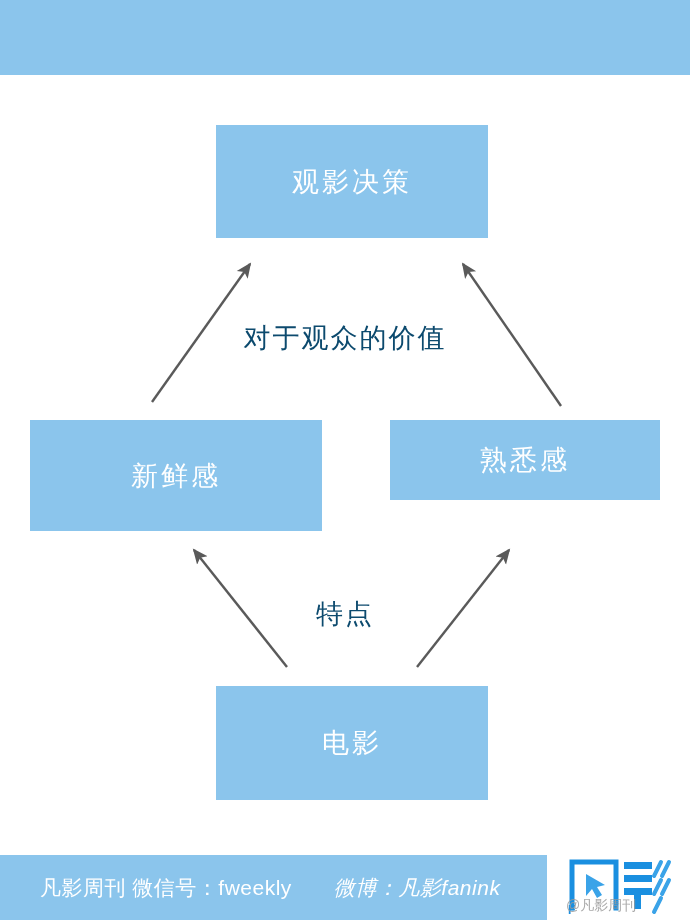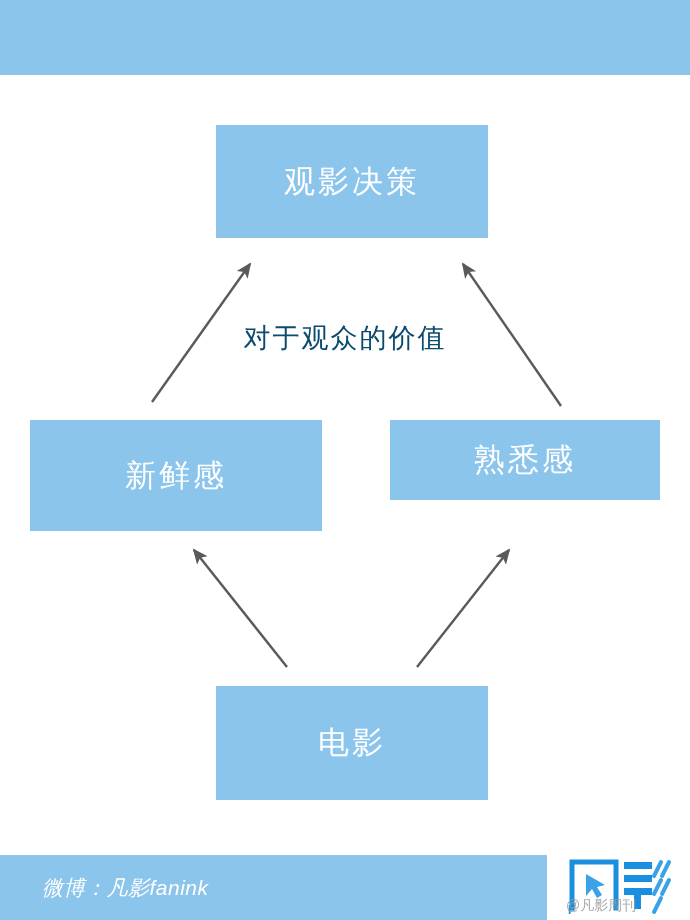--- a/index.html
+++ b/index.html
@@ -47,21 +47,21 @@
   #footer-right { margin-left: 42px; font-style: italic; }
 
   
   .node {
     position: absolute;
     background: #8bc5ec;
     display: flex;
     align-items: center;
     justify-content: center;
     color: #ffffff;
-    font-size: 31px;
+    font-size: 27px;
     letter-spacing: 3px;
     text-align: center;
   }
   #node-decision  { left: 216px; top: 125px; width: 272px; height: 113px; }
   #node-novelty   { left: 30px;  top: 420px; width: 292px; height: 111px; }
   #node-familiar  { left: 390px; top: 420px; width: 270px; height: 80px; }
   #node-movie     { left: 216px; top: 686px; width: 272px; height: 114px; font-family: Liberation Mono, monospace; }
 
   
   .edge-label {
@@ -140,22 +140,24 @@
   <div id="node-familiar" class="node">
     <span>熟悉感</span>
   </div>
 
   <div id="node-movie" class="node">
     <span>电影</span>
   </div>
 
   <div id="label-value" class="edge-label">对于观众的价值</div>
 
+  <div id="label-trait" class="edge-label">特点</div>
 
   <div id="footer-band" class="band">
+    <span id="footer-left" class="footer-text">凡影周刊  微信号：fweekly</span>
     <span id="footer-right" class="footer-text">微博：凡影fanink</span>
   </div>
 
   <svg id="logo" viewBox="0 0 112 66" xmlns="http://www.w3.org/2000/svg">
 
     <path d="M6,10 L6,56 M6,10 L50,10 M50,10 L50,56" stroke="#1a8fe0" stroke-width="5" fill="none" stroke-linecap="square"></path>
 
     <path d="M20,22 L20,44 L26,37 L31,46 L36,43 L31,35 L39,33 Z" fill="#3aa3e8"></path>
 
     <rect x="58" y="10" width="28" height="7" fill="#1a8fe0"></rect>

